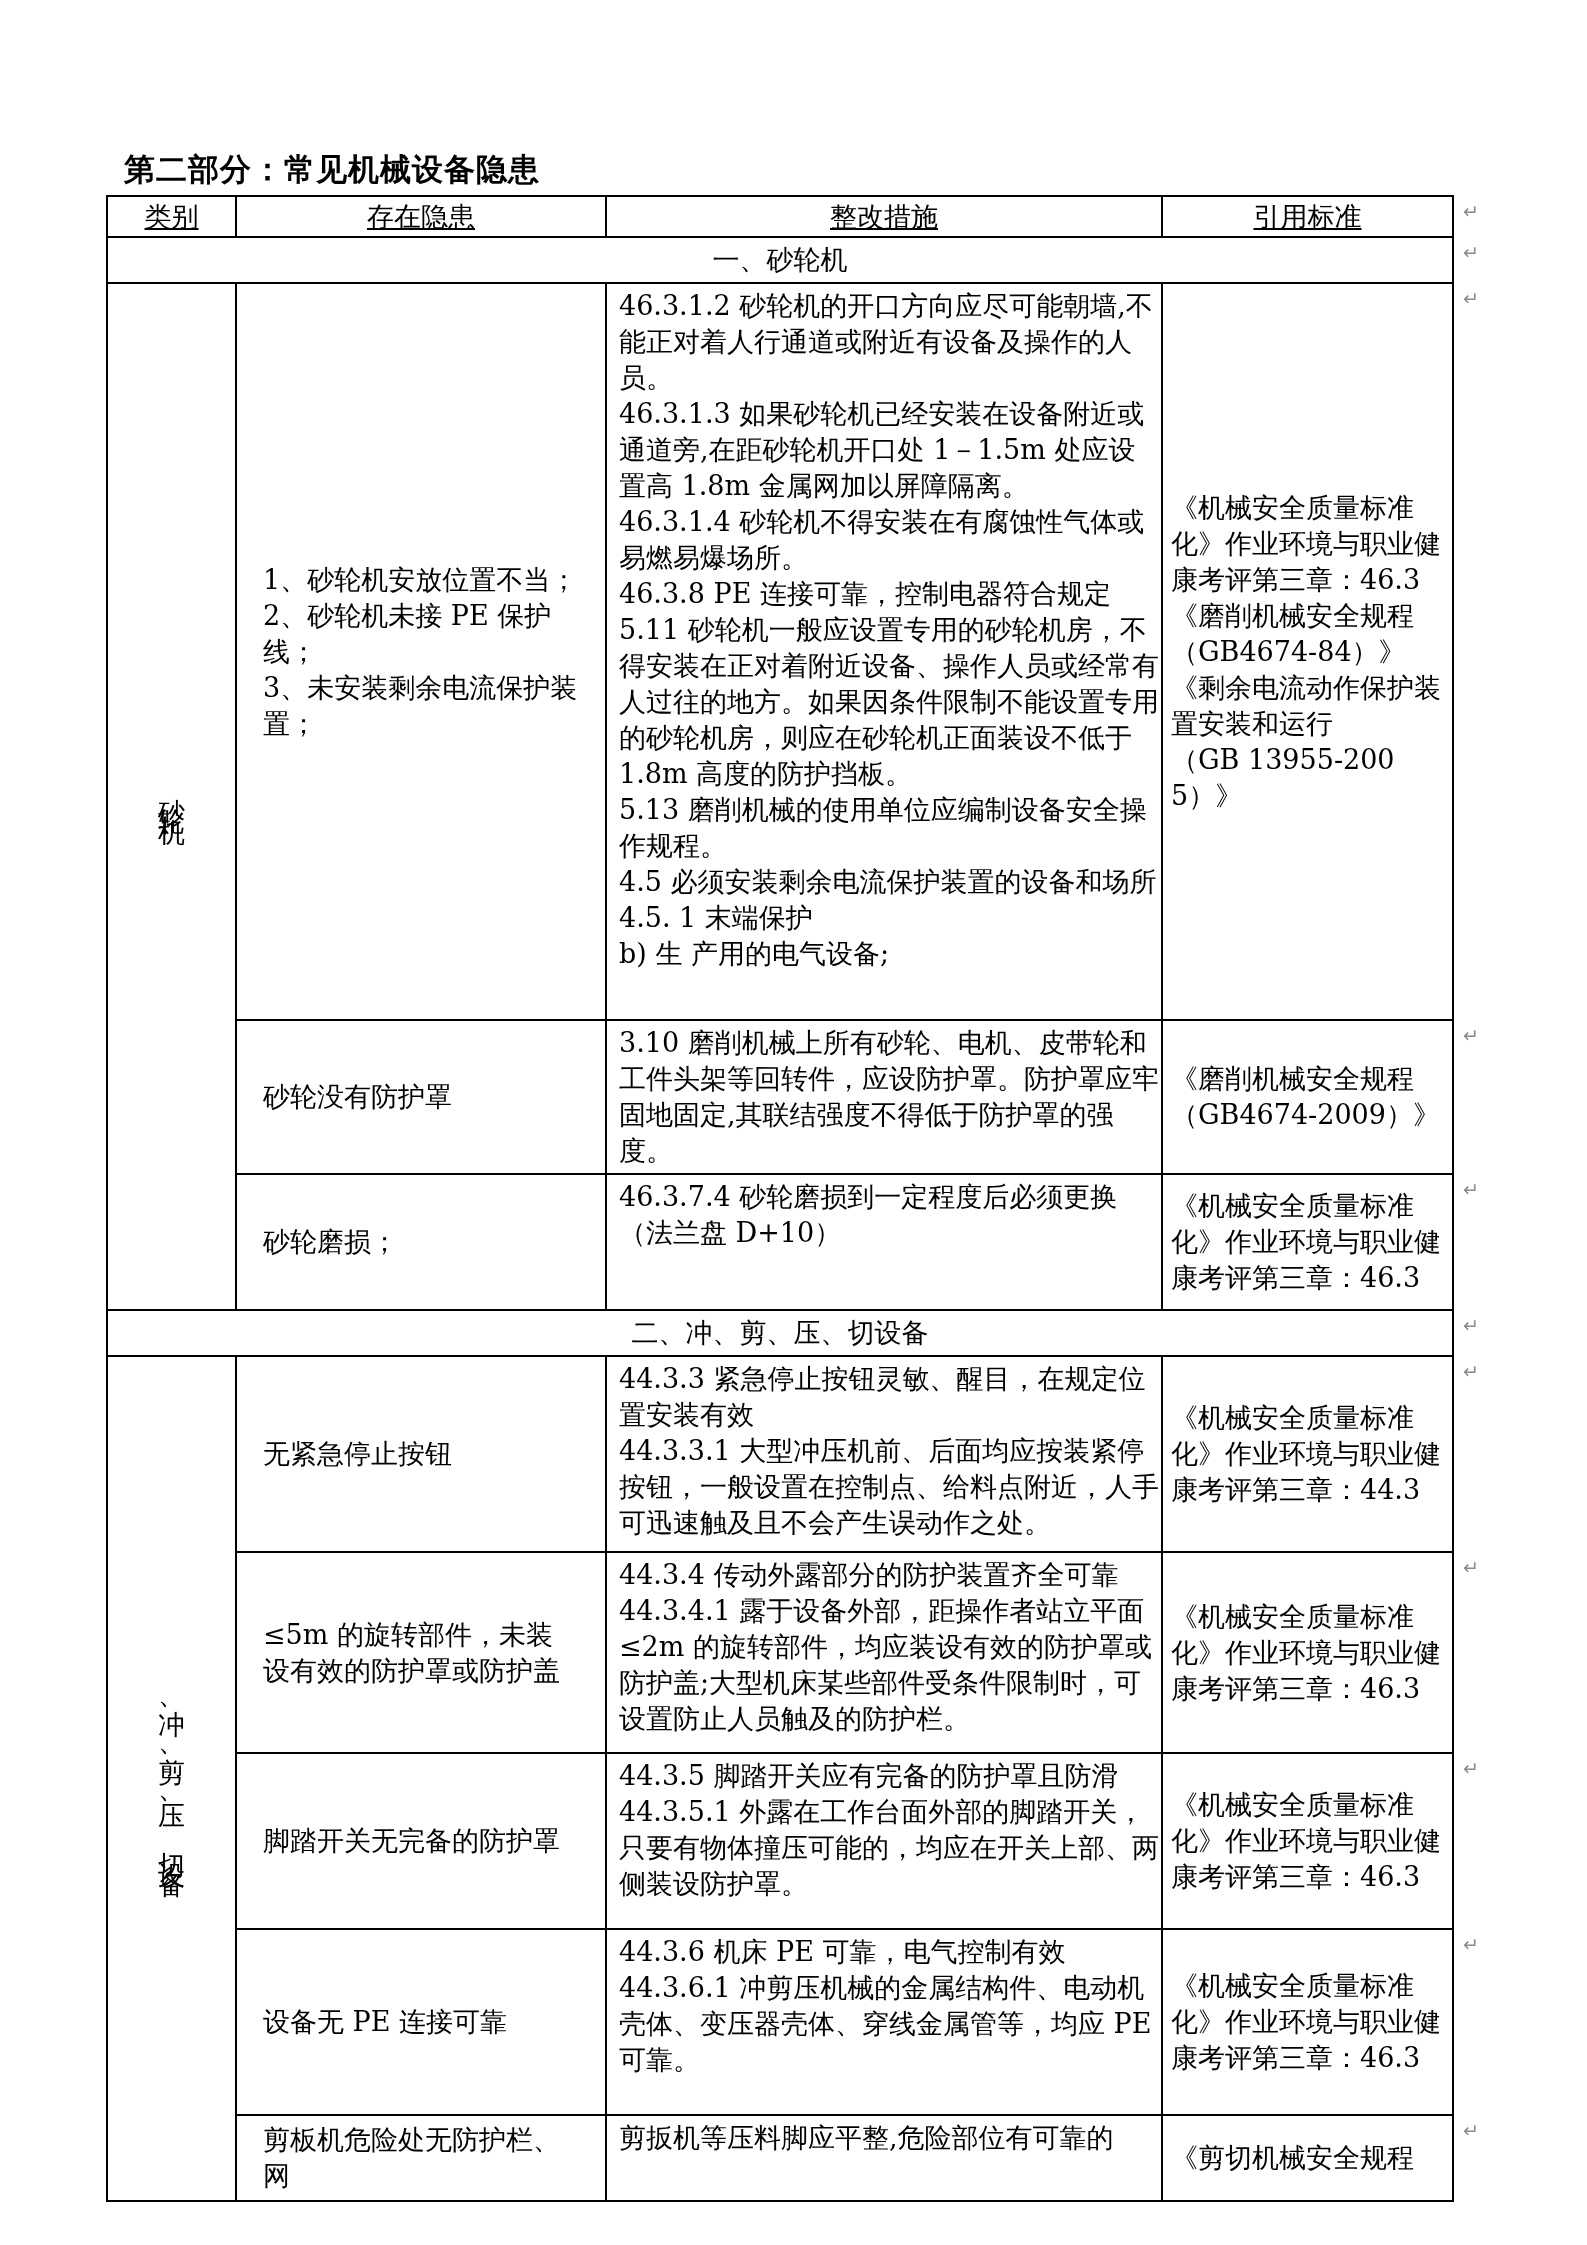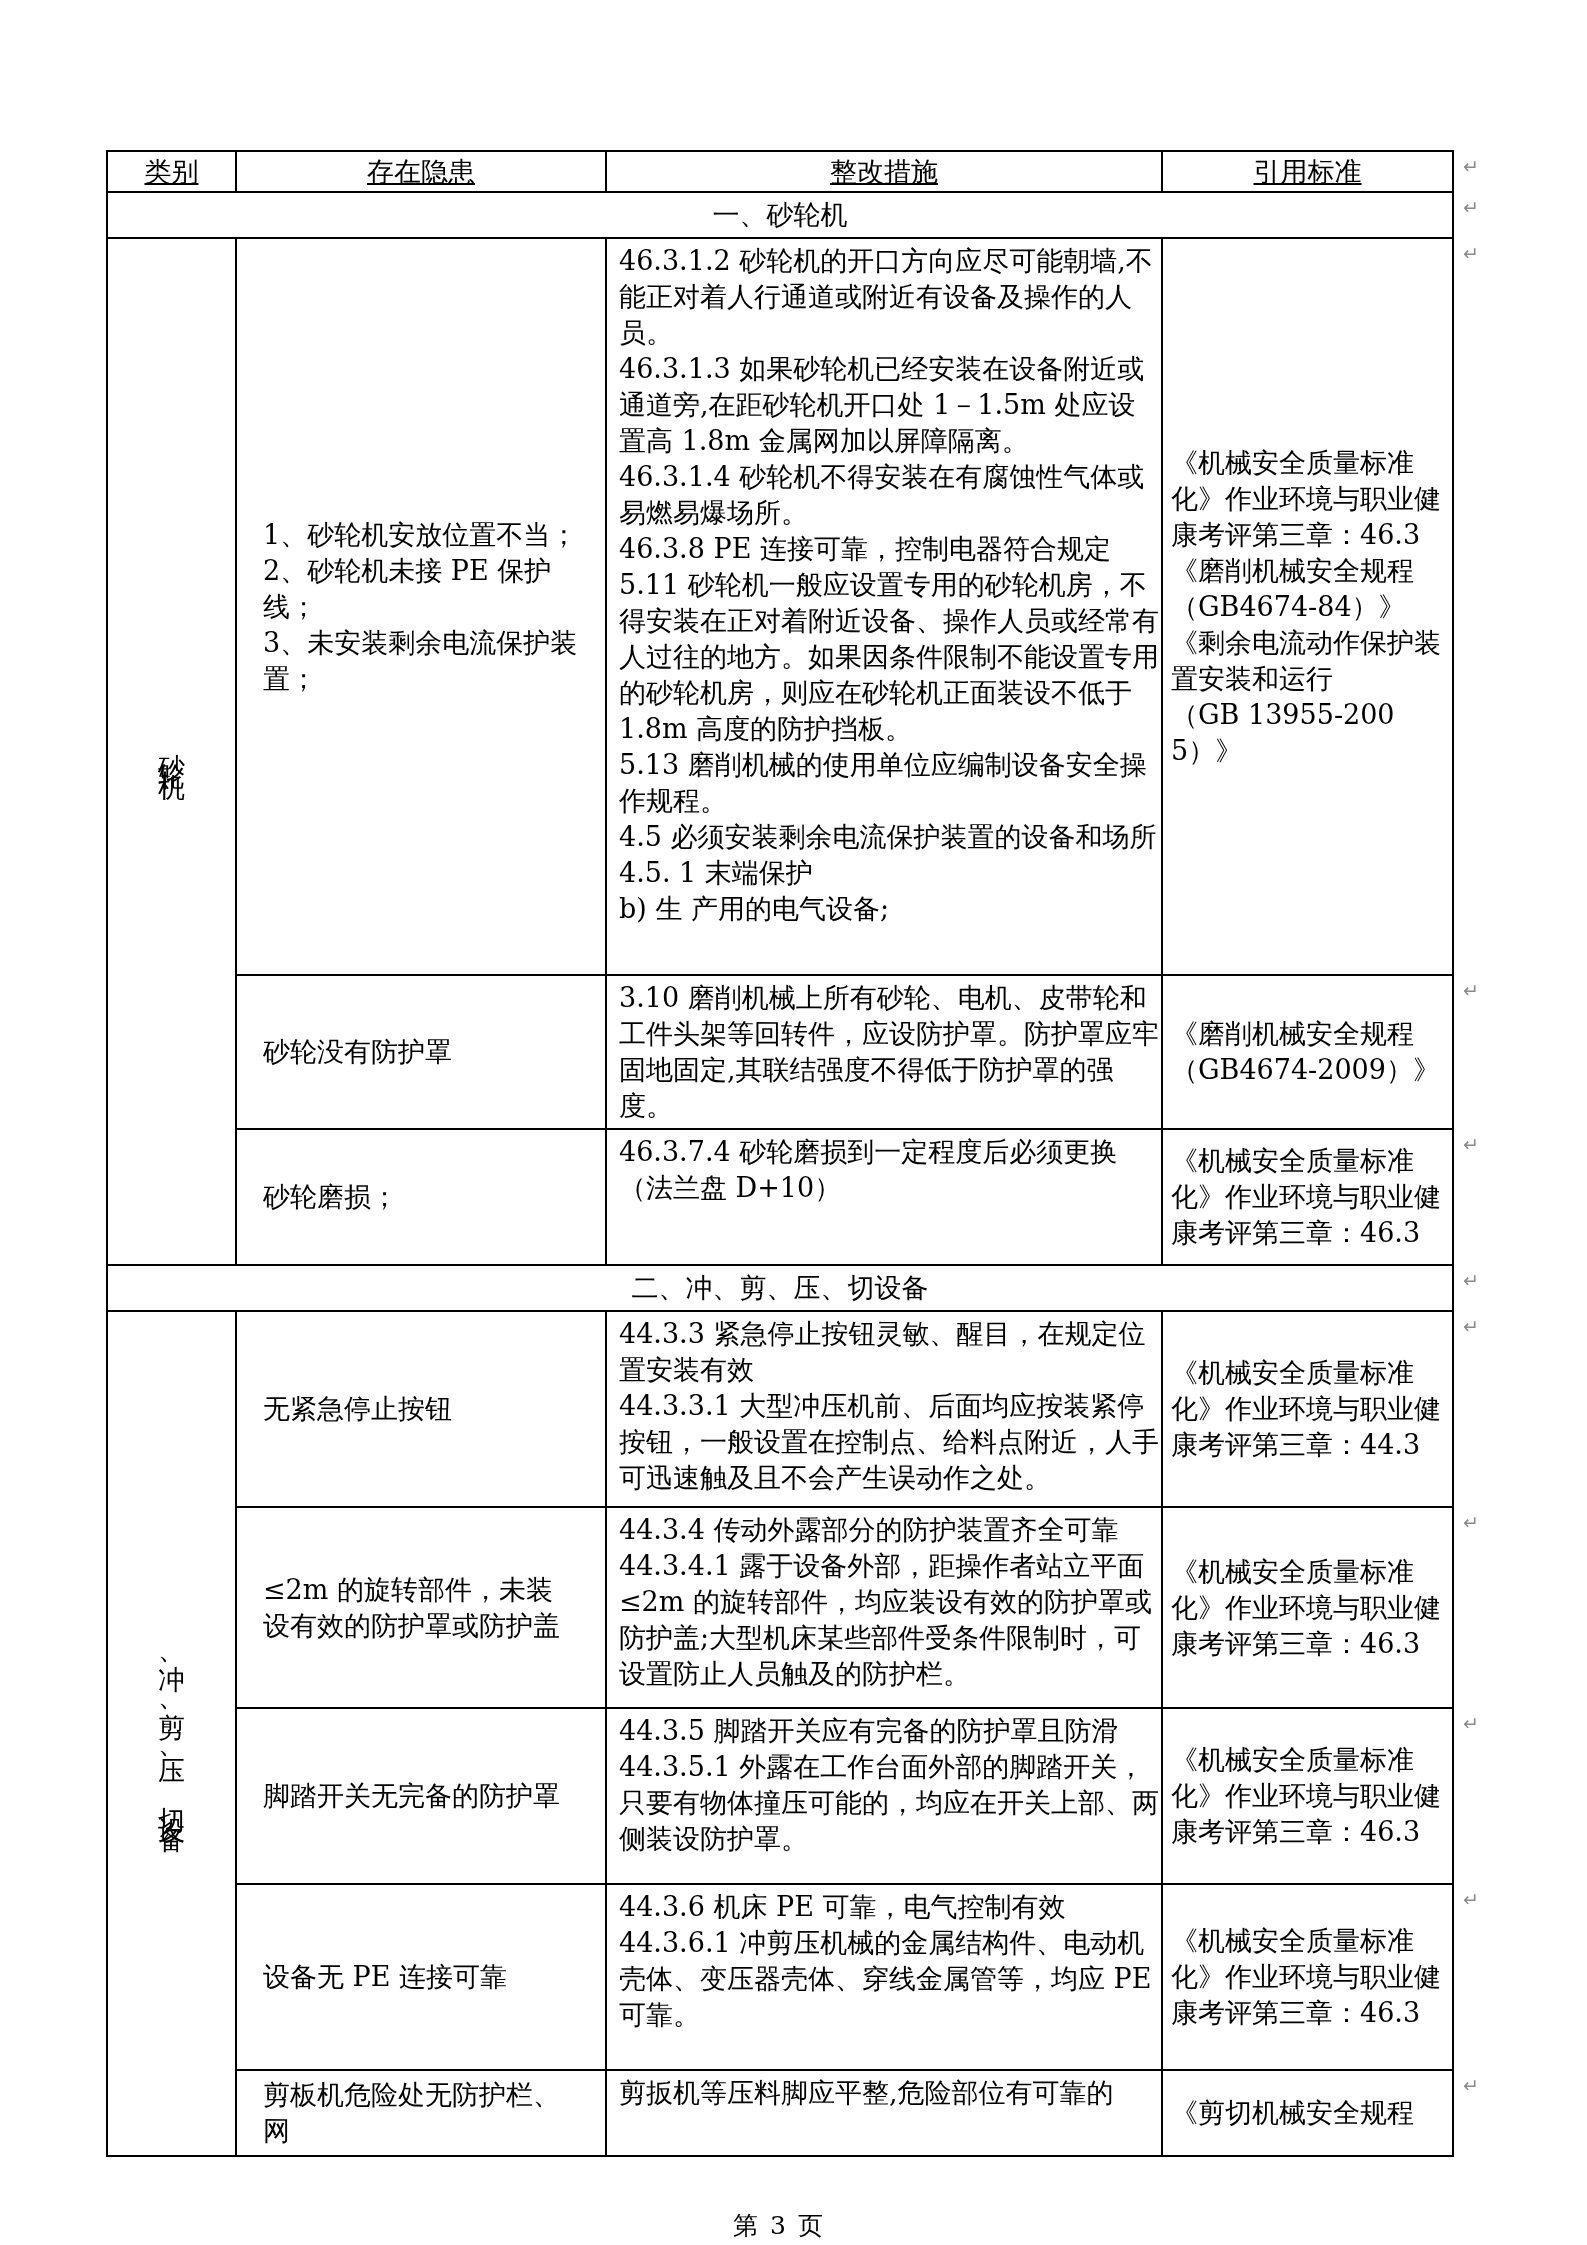--- a/index.html
+++ b/index.html
@@ -57,20 +57,21 @@
   .page-footer{
     width:1346px;text-align:center;
     font-size:25px;margin-top:52px;letter-spacing:2px;
   }
 </style>
 </head>
 <body>
 
 <div class="page">
 
+  <h1 class="doc-title">第二部分：常见机械设备隐患</h1>
 
   <table class="hazard-table">
     <colgroup>
       <col class="c-cat">
         <col class="c-haz">
         <col class="c-meas">
         <col class="c-std">
     </colgroup>
 
     <tbody>
@@ -167,21 +168,21 @@
 44.3.3.1 大型冲压机前、后面均应按装紧停按钮，一般设置在控制点、给料点附近，人手可迅速触及且不会产生误动作之处。</div>
           </td>
       <td class="standard-cell">
         <div class="pre">《机械安全质量标准化》作业环境与职业健康考评第三章：44.3</div>
         <span class="pilcrow">↵</span>
       </td>
     </tr>
 
     <tr class="r-s2-1">
       <td class="hazard-cell">
-            <div class="pre">≤2m 的旋转部件，未装设有效的防护罩或防护盖</div>
+            <div class="pre">≤5m 的旋转部件，未装设有效的防护罩或防护盖</div>
           </td>
       <td class="measure-cell">
             <div class="pre">44.3.4 传动外露部分的防护装置齐全可靠
 44.3.4.1 露于设备外部，距操作者站立平面≤2m 的旋转部件，均应装设有效的防护罩或防护盖;大型机床某些部件受条件限制时，可设置防止人员触及的防护栏。</div>
           </td>
       <td class="standard-cell">
         <div class="pre">《机械安全质量标准化》作业环境与职业健康考评第三章：46.3</div>
         <span class="pilcrow">↵</span>
       </td>
     </tr>

